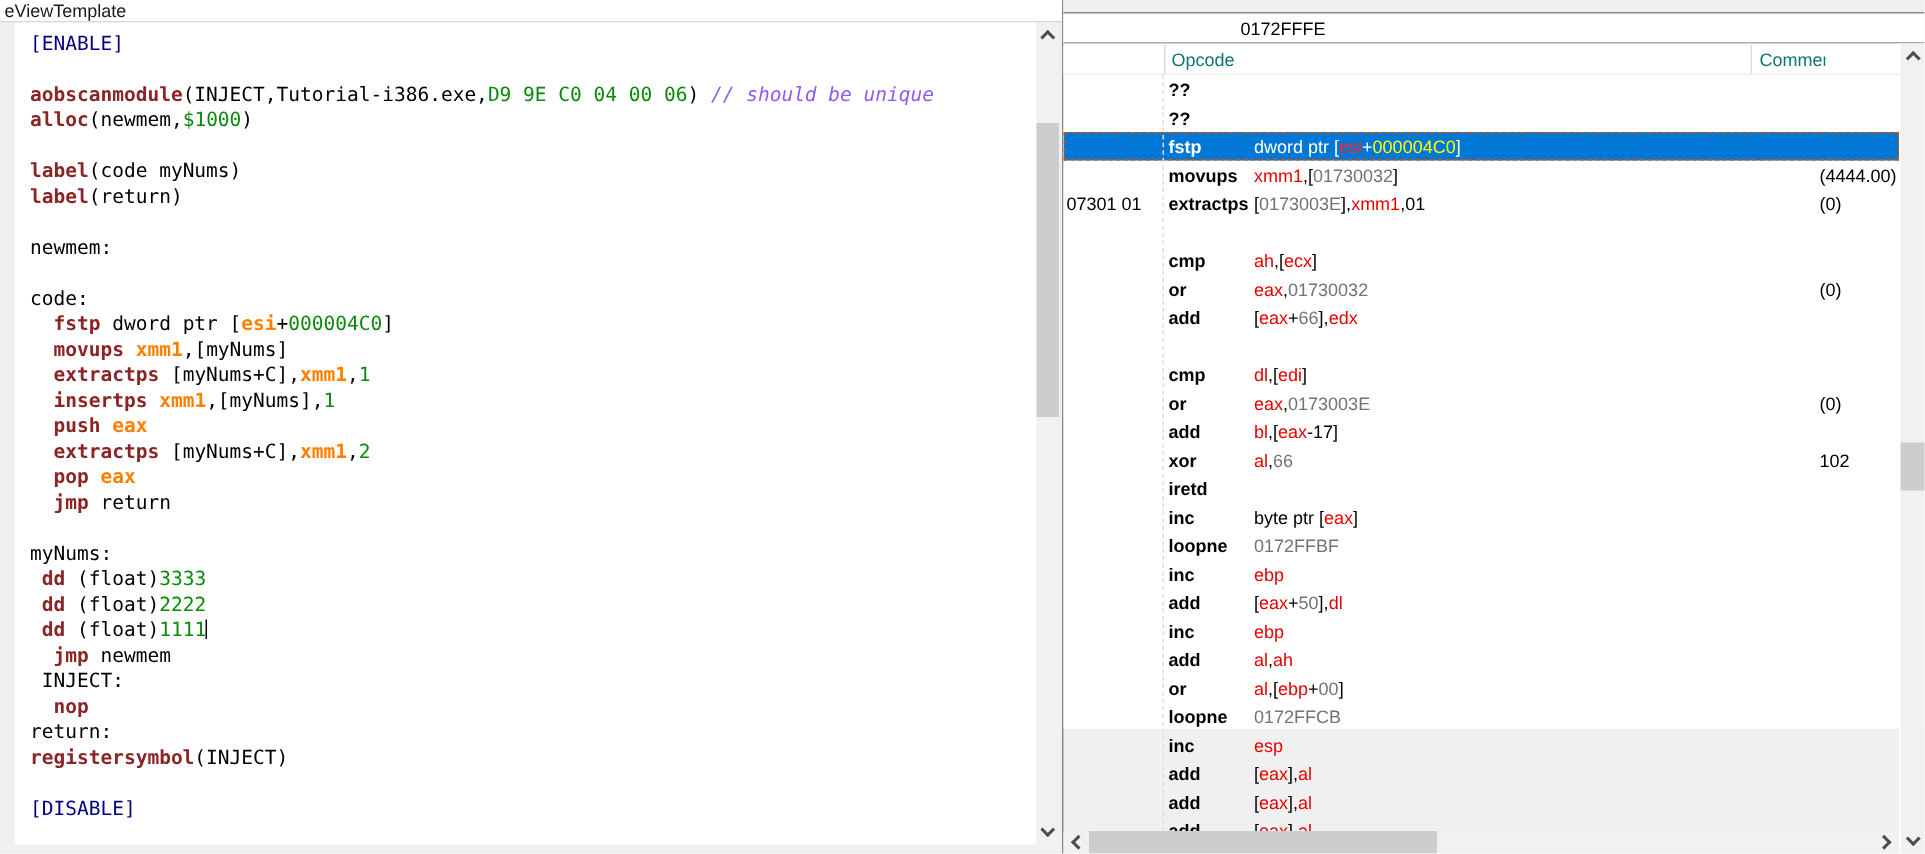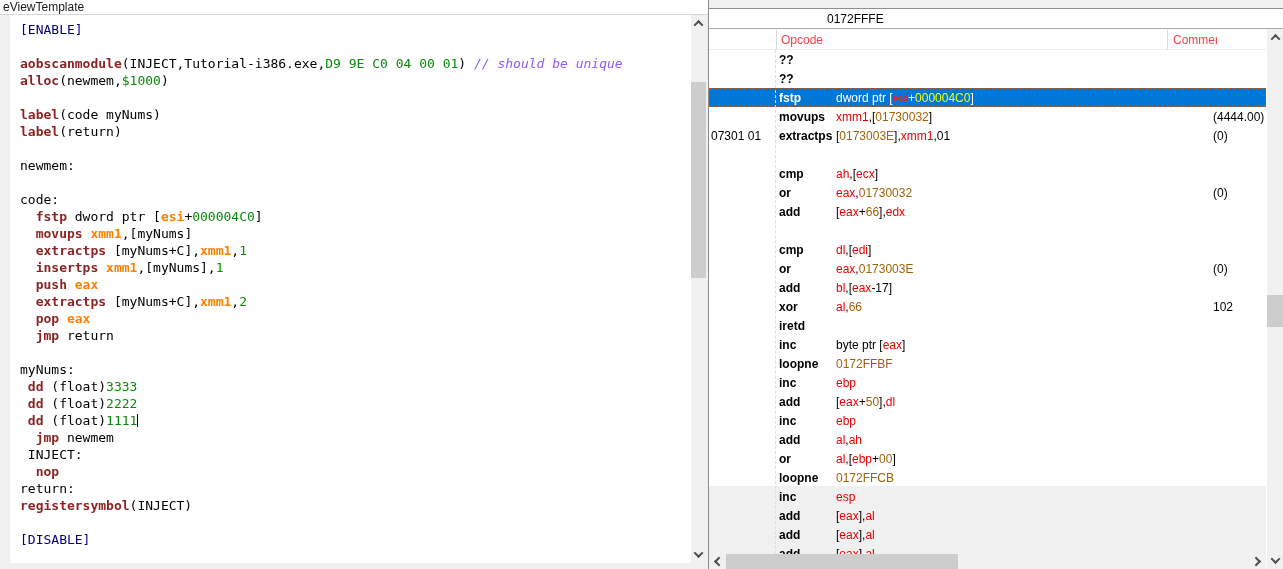--- a/index.html
+++ b/index.html
@@ -36,37 +36,37 @@
   .chev.left{transform:rotate(-45deg) translate(1px,1px)}
   .chev.right{transform:rotate(135deg) translate(1px,1px)}
 
   #divider{position:absolute;left:708px;top:0;width:1px;height:569px;background:#8a8a8a}
 
   
   #mv{position:absolute;left:709px;top:0;width:574px;height:486px;background:#ffffff;font-size:12px}
   #mv-topstrip{position:absolute;left:0;top:0;width:574px;height:9px;background:#f0f0f0;border-bottom:1px solid #8f8f8f}
   #mv-title{position:absolute;left:0;top:10px;width:574px;height:19px;background:#ffffff;border-bottom:1px solid #ababab;color:#000}
   #mv-title span{position:absolute;left:118px;top:2px}
-  #mv-colheader{position:absolute;left:0;top:30px;width:557px;height:20px;background:#ffffff;display:flex;color:#ef4444;border-bottom:1px solid #ececec}
+  #mv-colheader{position:absolute;left:0;top:30px;width:557px;height:20px;background:#ffffff;display:flex;color:#0f766e;border-bottom:1px solid #ececec}
   .hcell{display:flex;align-items:center;overflow:hidden;white-space:nowrap}
   .hcell.bytes{flex:0 0 67px}
   .hcell.opcode{flex:1 1 auto;border-left:1px solid #dcdcdc;padding-left:4px}
   .hcell.comment{flex:0 0 99px;border-left:1px solid #dcdcdc;padding-left:5px}
   .hcell.comment span{display:inline-block;width:44px;overflow:hidden;white-space:nowrap}
 
   #disasm{position:absolute;left:0;top:50px;width:557px;height:504px;overflow:hidden}
   #colsep{position:absolute;left:66px;top:50px;height:504px;width:0;border-left:1px dashed #dedede}
   .drow{position:relative;display:flex;height:19px;align-items:center;white-space:pre}
   .drow.sel{background:#0077d4;outline:1px dashed #c85000;outline-offset:-1px}
   .cell-bytes{flex:0 0 66px;padding-left:2px;overflow:hidden;color:#000}
   .cell-opcode{flex:1 1 auto;display:flex;align-items:center;padding-left:4px;overflow:hidden}
   .mn{font-weight:bold;color:#000;flex:0 0 auto;min-width:57px}
   .o-t{color:#000}
   .o-r{color:#e60000}
-  .o-n{color:#a16207}
+  .o-n{color:#737373}
   .drow.sel .mn,.drow.sel .o-t{color:#ffffff}
   .drow.sel .o-n{color:#ffff00}
   .drow.sel .o-r{color:#ff2020}
   .cell-comment{flex:0 0 62px;padding-left:9px;color:#000;overflow:visible}
 
   #mv-vscroll{position:absolute;left:557px;top:29px;width:17px;height:540px;background:#f1f1f1;border-left:1px solid #ffffff}
   #mv-vscroll .sbtn{width:17px;height:17px;left:0}
   #mv-vscroll .thumb{left:0;top:266px;width:17px;height:32px}
   #mv-hscroll{position:absolute;left:0;top:554px;width:557px;height:15px;background:#f1f1f1}
   #mv-hscroll .sbtn{width:17px;height:15px;top:0}
@@ -78,21 +78,21 @@
 <div id="menubar">
     <span class="menu-item">e</span>
     <span class="menu-item">View</span>
     <span class="menu-item">Template</span>
   </div>
 
 <div id="editor">
   <div id="script">
       <div class="sline"><span class="b">[ENABLE]</span></div>
       <div class="sline"></div>
-      <div class="sline"><span class="k">aobscanmodule</span><span class="t">(INJECT,Tutorial-i386.exe,</span><span class="n">D9 9E C0 04 00 01</span><span class="t">) </span><span class="c">// should be unique</span></div>
+      <div class="sline"><span class="k">aobscanmodule</span><span class="t">(INJECT,Tutorial-i386.exe,</span><span class="n">D9 9E C0 04 00 06</span><span class="t">) </span><span class="c">// should be unique</span></div>
       <div class="sline"><span class="k">alloc</span><span class="t">(newmem,</span><span class="n">$1000</span><span class="t">)</span></div>
       <div class="sline"></div>
       <div class="sline"><span class="k">label</span><span class="t">(code myNums)</span></div>
       <div class="sline"><span class="k">label</span><span class="t">(return)</span></div>
       <div class="sline"></div>
       <div class="sline"><span class="t">newmem:</span></div>
       <div class="sline"></div>
       <div class="sline"><span class="t">code:</span></div>
       <div class="sline"><span class="t">  </span><span class="k">fstp</span><span class="t"> dword ptr [</span><span class="r">esi</span><span class="t">+</span><span class="n">000004C0</span><span class="t">]</span></div>
       <div class="sline"><span class="t">  </span><span class="k">movups</span><span class="t"> </span><span class="r">xmm1</span><span class="t">,[myNums]</span></div>

